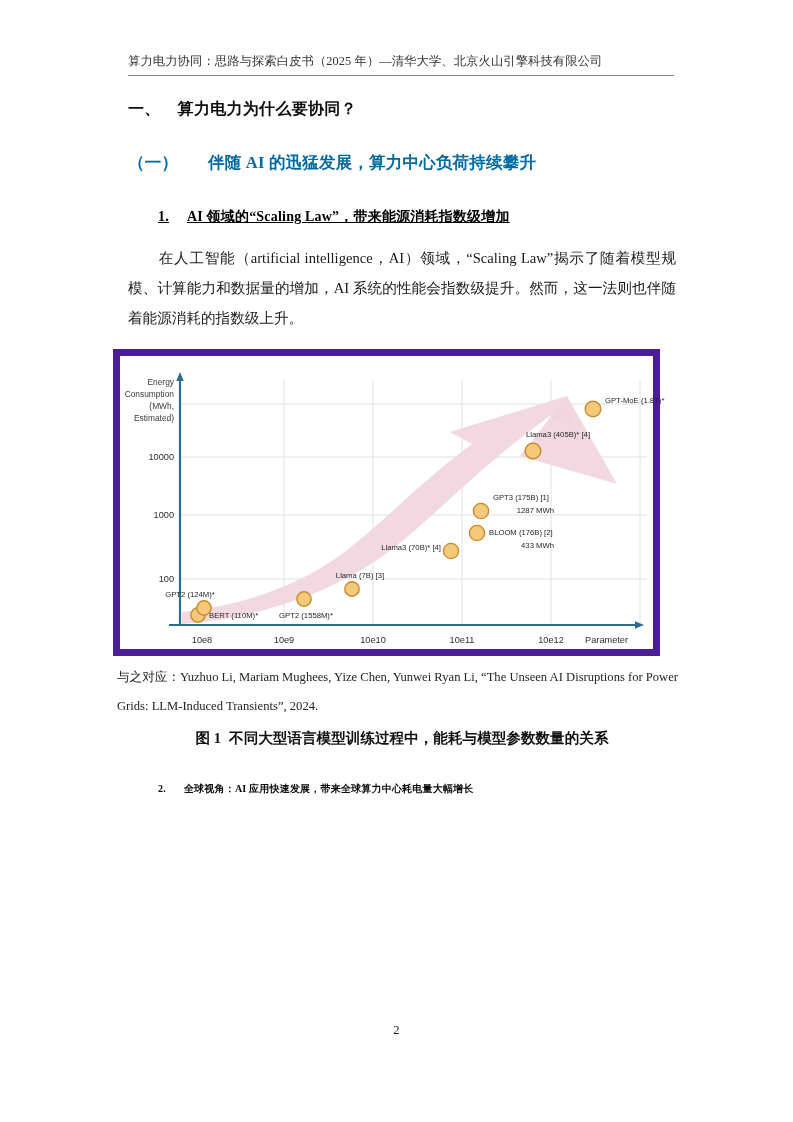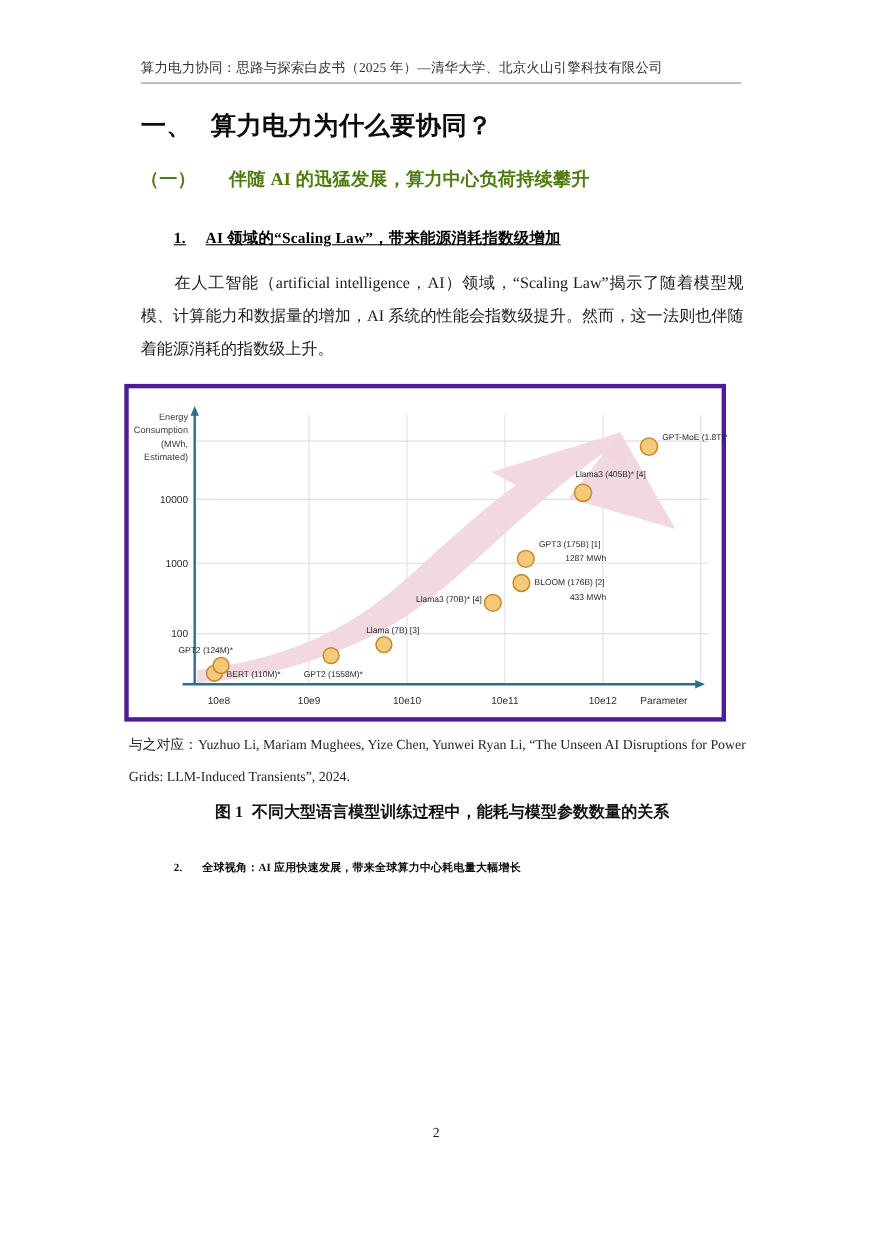--- a/index.html
+++ b/index.html
@@ -42,35 +42,35 @@
     width: 546px;
     height: 1px;
     background: #8a8a8a;
   }
 
   
   .h1 {
     position: absolute;
     left: 128px;
     top: 99px;
-    font-size: 23px;
+    font-size: 16px;
     font-weight: bold;
     letter-spacing: .3px;
     color: #0d0d0d;
   }
   .h1 .num { margin-right: 17px; }
 
   .h2 {
     position: absolute;
     left: 128px;
     top: 152px;
     font-size: 16.5px;
     font-weight: bold;
     letter-spacing: .2px;
-    color: #4d7c0f;
+    color: #0369a1;
   }
   .h2 .num { margin-right: 30px; }
 
   .h3 {
     position: absolute;
     left: 158px;
     top: 208px;
     font-size: 14px;
     font-weight: bold;
     letter-spacing: .2px;
@@ -140,21 +140,21 @@
     color: #222222;
   }
 
   
   .figure {
     position: absolute;
     left: 113px;
     top: 349px;
     width: 547px;
     height: 307px;
-    border: 4px solid #4c1d95;
+    border: 7px solid #4c1d95;
     background: #ffffff;
     box-sizing: border-box;
   }
   .figure svg { display: block; }
 
   .axis-title {
     font-family: "Liberation Sans", "DejaVu Sans", sans-serif;
     font-size: 8.4px;
     fill: #3c3c3c;
   }

